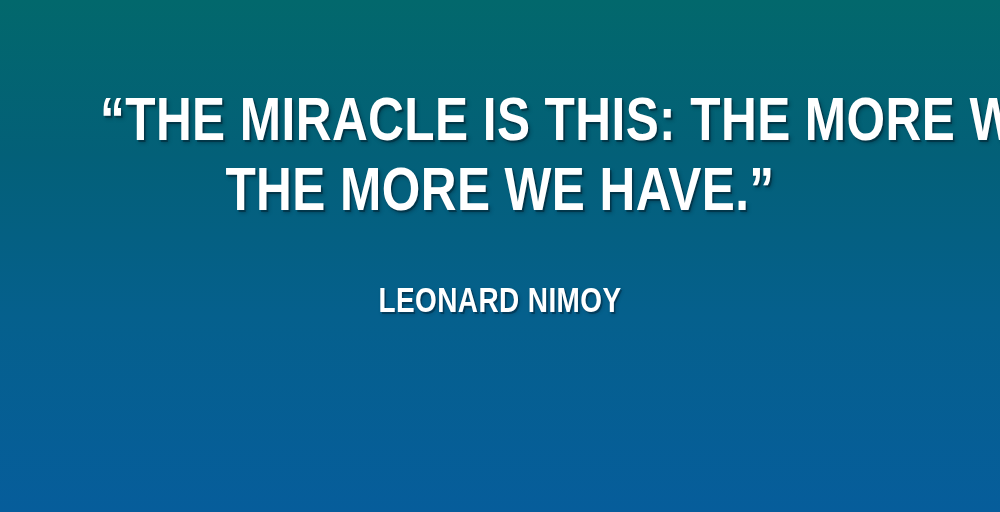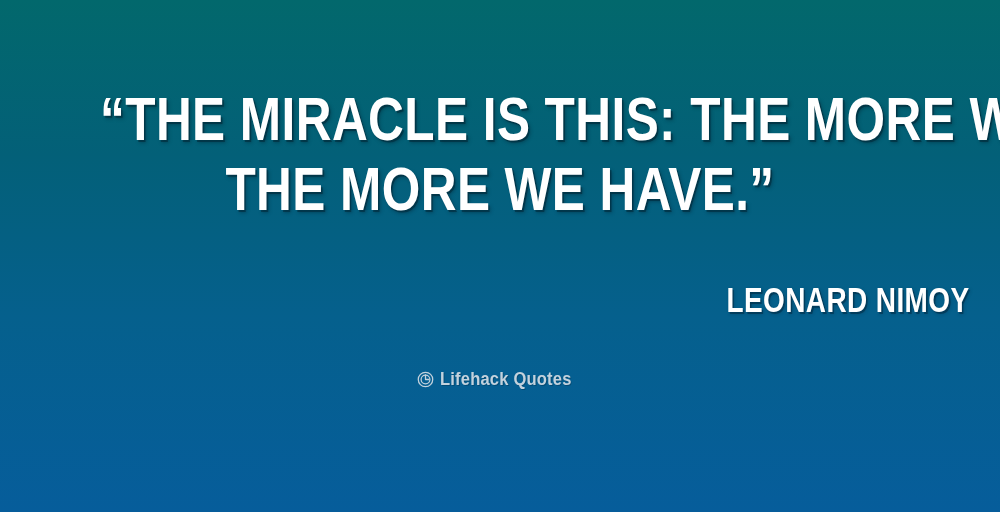--- a/index.html
+++ b/index.html
@@ -46,21 +46,21 @@
        2px 2px 0px rgba(0, 30, 45, 0.45),
        3px 3px 4px rgba(0, 25, 40, 0.35);
   }
 
   
   #author-block {
     position: absolute;
     left: 0;
     right: 0;
     top: 281px;
-    text-align: right;
+    text-align: center;
   }
 
   #author-name {
     display: inline-block;
     color: #ffffff;
     font-family: "Liberation Sans Narrow", "Liberation Sans", sans-serif;
     font-weight: bold;
     font-size: 35px;
     line-height: 38px;
     letter-spacing: 0.5px;
@@ -112,24 +112,14 @@
 
   <div id="quote-block">
     <span class="quote-line">“THE MIRACLE IS THIS: THE MORE WE SHARE</span>
     <span class="quote-line">THE MORE WE HAVE.”</span>
   </div>
 
   <div id="author-block">
     <span id="author-name">LEONARD NIMOY</span>
   </div>
 
-  <div id="brand-block">
-    <span id="brand-logo-icon">
-      <svg viewBox="0 0 24 24" width="17" height="17" aria-hidden="true">
-        <circle cx="12" cy="12" r="10.2" fill="none" stroke="#c3d2dd" stroke-width="1.8"></circle>
-        <circle cx="12" cy="12" r="6.2" fill="none" stroke="#c3d2dd" stroke-width="1.8"></circle>
-        <path d="M12 5.6 L12 12 L16.6 12" fill="none" stroke="#c3d2dd" stroke-width="1.8" stroke-linecap="round" stroke-linejoin="round"></path>
-      </svg>
-    </span>
-    <span id="brand-name">Lifehack Quotes</span>
-  </div>
 
 </div>
 
 </body></html>

